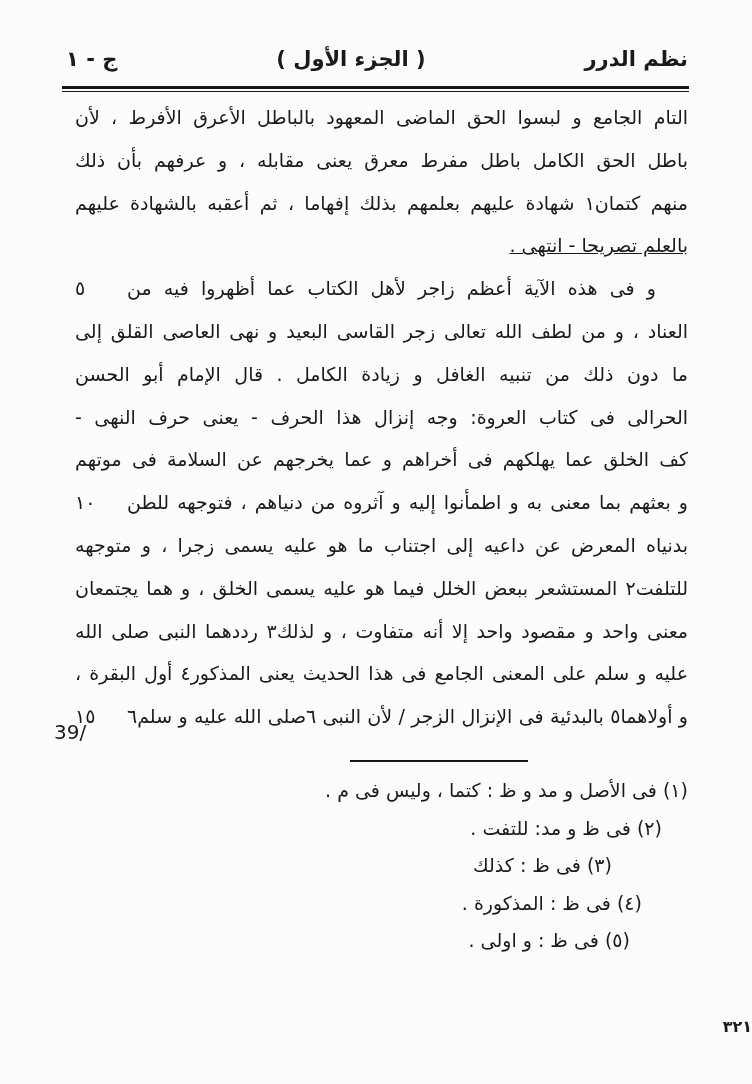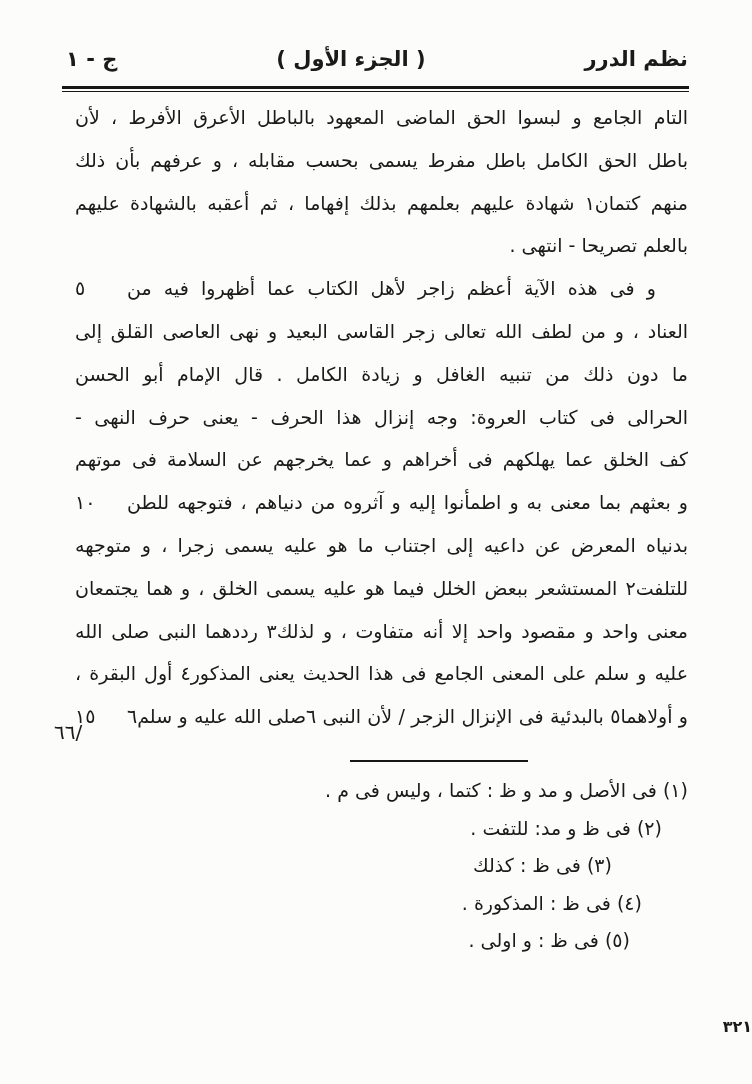--- a/index.html
+++ b/index.html
@@ -61,21 +61,21 @@
   }
   .line .num {
     min-width: 36px;
     margin-right: 16px;
     text-align: left;
     direction: ltr;
     flex: 0 0 auto;
   }
   .line .num:empty { display: none; }
   
-  .line:nth-child(4) .txt { text-align-last: right; }
+  .line:nth-child(4) .txt { text-align-last: right; text-decoration: underline; }
   
   .line:nth-child(5) .txt { padding-right: 32px; }
   .folio {
     position: absolute;
     top: 711px;
     left: 54px;
     font-size: 20px;
     line-height: 42.8px;
     direction: ltr;
   }
@@ -130,21 +130,21 @@
   <div class="rule">
     <div class="r1"></div>
     <div class="r2"></div>
   </div>
 
   <main class="bodytext">
       <div class="line">
         <span class="txt">التام الجامع و لبسوا الحق الماضى المعهود بالباطل الأعرق الأفرط ، لأن</span>
       </div>
       <div class="line">
-        <span class="txt">باطل الحق الكامل باطل مفرط يسمى بحسب مقابله ، و عرفهم بأن ذلك</span>
+        <span class="txt">باطل الحق الكامل باطل مفرط معرق يعنى مقابله ، و عرفهم بأن ذلك</span>
       </div>
       <div class="line">
         <span class="txt">منهم كتمان١ شهادة عليهم بعلمهم بذلك إفهاما ، ثم أعقبه بالشهادة عليهم</span>
       </div>
       <div class="line">
         <span class="txt">بالعلم تصريحا - انتهى .</span>
       </div>
       <div class="line">
         <span class="txt">و فى هذه الآية أعظم زاجر لأهل الكتاب عما أظهروا فيه من</span>
         <span class="num">٥</span>
@@ -176,21 +176,21 @@
       </div>
       <div class="line">
         <span class="txt">عليه و سلم على المعنى الجامع فى هذا الحديث يعنى المذكور٤ أول البقرة ،</span>
       </div>
       <div class="line">
         <span class="txt">و أولاهما٥ بالبدئية فى الإنزال الزجر / لأن النبى ٦صلى الله عليه و سلم٦ إنما</span>
         <span class="num">١٥</span>
       </div>
     </main>
 
-  <div class="folio">٦٦/</div>
+  <div class="folio">39/</div>
 
   <div class="fnsep"></div>
 
   <section class="footnotes">
       <div class="footnote"><span>(١) فى الأصل و مد و ظ : كتما ، وليس فى م .</span></div>
       <div class="footnote"><span>(٢) فى ظ و مد: للتفت .</span></div>
       <div class="footnote"><span>(٣) فى ظ : كذلك</span></div>
       <div class="footnote"><span>(٤) فى ظ : المذكورة .</span></div>
       <div class="footnote"><span>(٥) فى ظ : و اولى .</span></div>
     </section>

